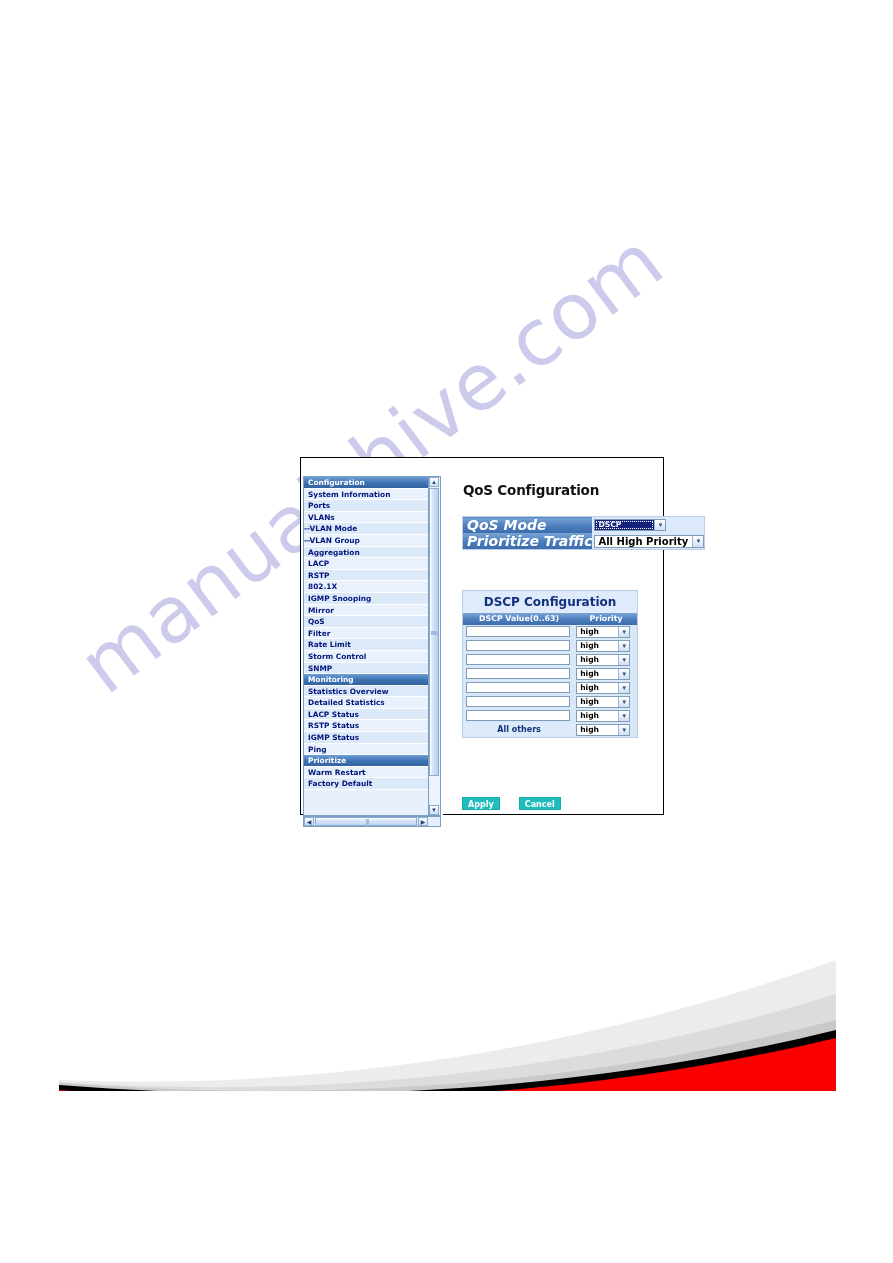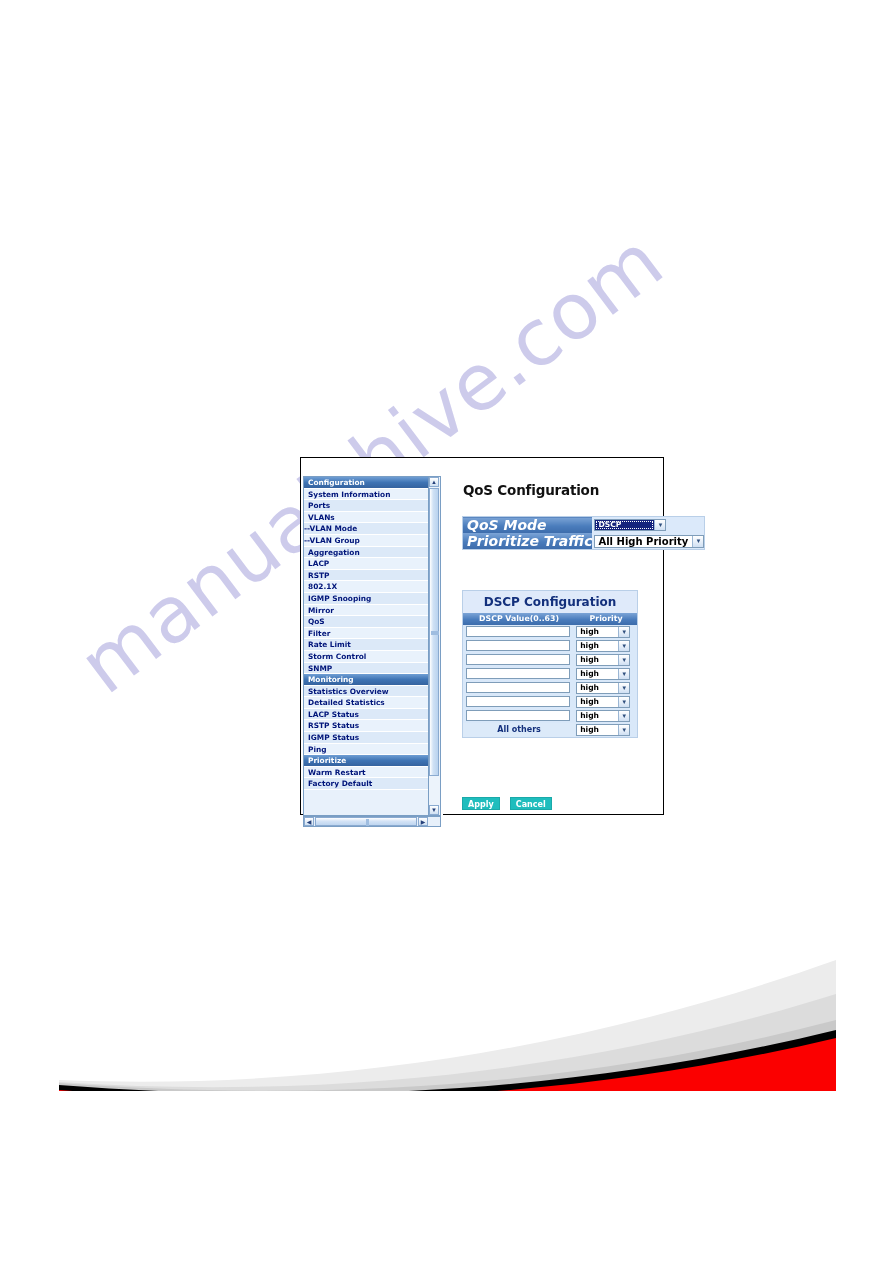--- a/index.html
+++ b/index.html
@@ -345,21 +345,21 @@
   #button-bar {
     position: absolute;
     left: 16px;
     top: 337px;
   }
   .ui-btn {
     display: inline-block;
     height: 13px;
     line-height: 13px;
     padding: 0 5px;
-    margin-right: 8px;
+    margin-right: 17px;
     background: #1fbdbd;
     border: 1px solid #1aa9a9;
     color: #ffffff;
     font-family: "DejaVu Sans", sans-serif;
     font-size: 8px;
     font-weight: bold;
     text-align: center;
     box-sizing: border-box;
   }
 

